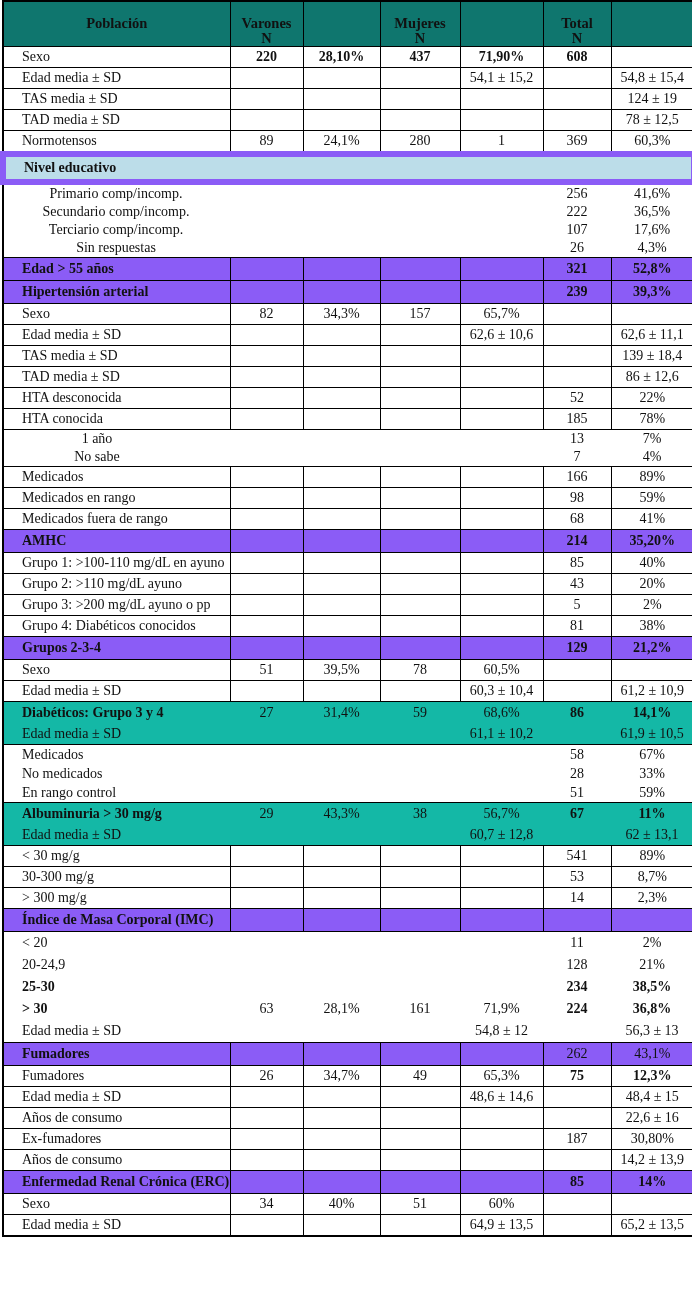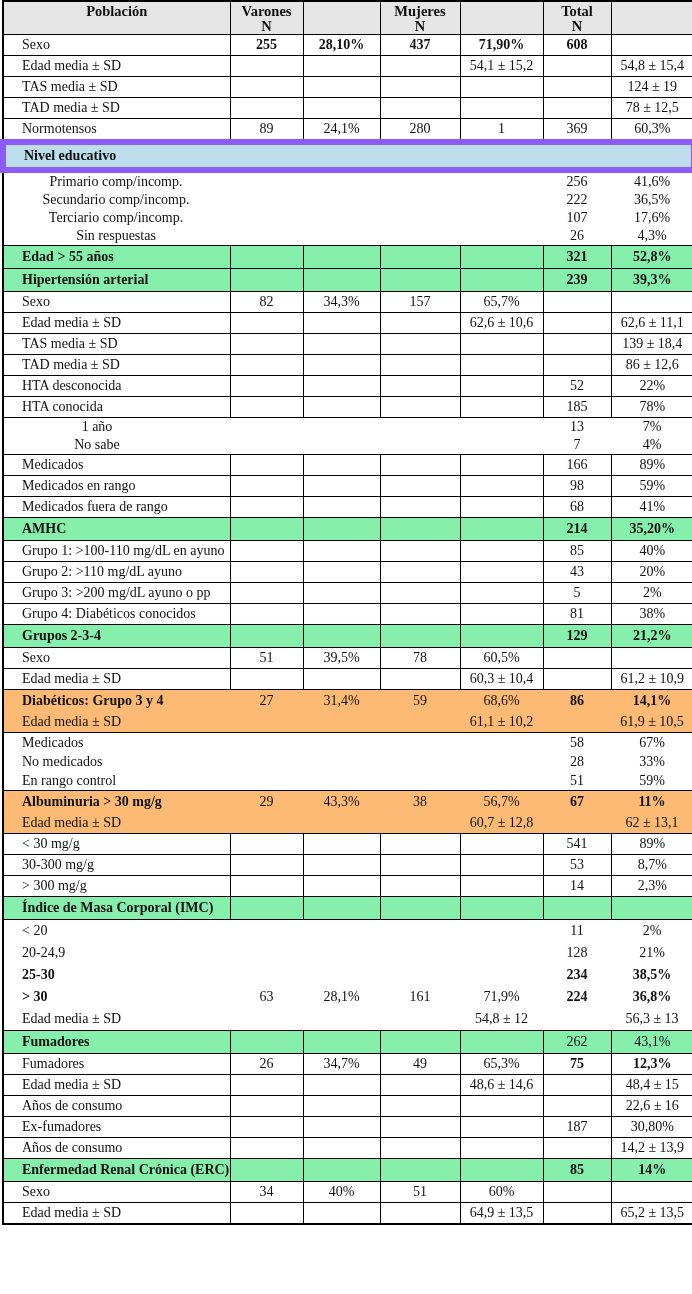--- a/index.html
+++ b/index.html
@@ -22,51 +22,51 @@
   }
   #pop-table td {
     vertical-align: middle;
     white-space: nowrap;
     overflow: hidden;
     padding: 0;
   }
   
   #pop-table tr.k-header td {
     border: 1px solid #000000;
-    background: #e5e5e5;
+    background: #0f766e;
     font-weight: bold;
     text-align: center;
     vertical-align: top;
     white-space: pre-line;
     line-height: 15px;
-    padding-top: 2px;
+    padding-top: 14px;
     height: 29px;
     font-size: 14.5px;
   }
   
   #pop-table tr.k-normal td { border: 1px solid #000000; height: 20px; }
   
   #pop-table tr.k-section td {
     border: 1px solid #000000;
-    background: #86efac;
+    background: #8b5cf6;
     height: 22px;
     margin-left: 14px;
   }
   #pop-table tr.k-section td.lbl { font-weight: bold; }
   
   #pop-table tr.k-banner td {
     border: 6px solid #8b5cf6;
     background: #BCDDE9;
     font-weight: bold;
     height: 22px;
   }
   
   #pop-table tr.k-group td { border: none; }
   #pop-table tr.k-group.g-start td { border-top: 1px solid #000000; }
-  #pop-table tr.blue td { background: #fdba74; }
+  #pop-table tr.blue td { background: #14b8a6; }
   
   #pop-table tr.g-educ td, #pop-table tr.g-years td { height: 18px; text-align: center; }
   #pop-table tr.g-dmeds td { height: 19px; }
   #pop-table tr.g-diab td, #pop-table tr.g-albu td { height: 21px; }
   #pop-table tr.g-imc td { height: 22px; }
   
   #pop-table td.lbl { text-align: left; padding-left: 18px; padding-right: 2px; }
   #pop-table td.val { text-align: center; padding: 0 2px; }
   #pop-table tr.g-educ td.lbl { text-align: center; padding-left: 0; }
   #pop-table tr.g-years td.lbl { text-align: center; padding-left: 0; padding-right: 40px; }
@@ -94,21 +94,21 @@
           <td></td>
           <td>Mujeres
 N</td>
           <td></td>
           <td>Total
 N</td>
           <td></td>
         </tr>
         <tr class="k-normal">
           <td class="lbl">Sexo</td>
-          <td class="val b">255</td>
+          <td class="val b">220</td>
           <td class="val b">28,10%</td>
           <td class="val b">437</td>
           <td class="val b">71,90%</td>
           <td class="val b">608</td>
           <td class="val"></td>
         </tr>
         <tr class="k-normal">
           <td class="lbl">Edad media ± SD</td>
           <td class="val"></td>
           <td class="val"></td>

